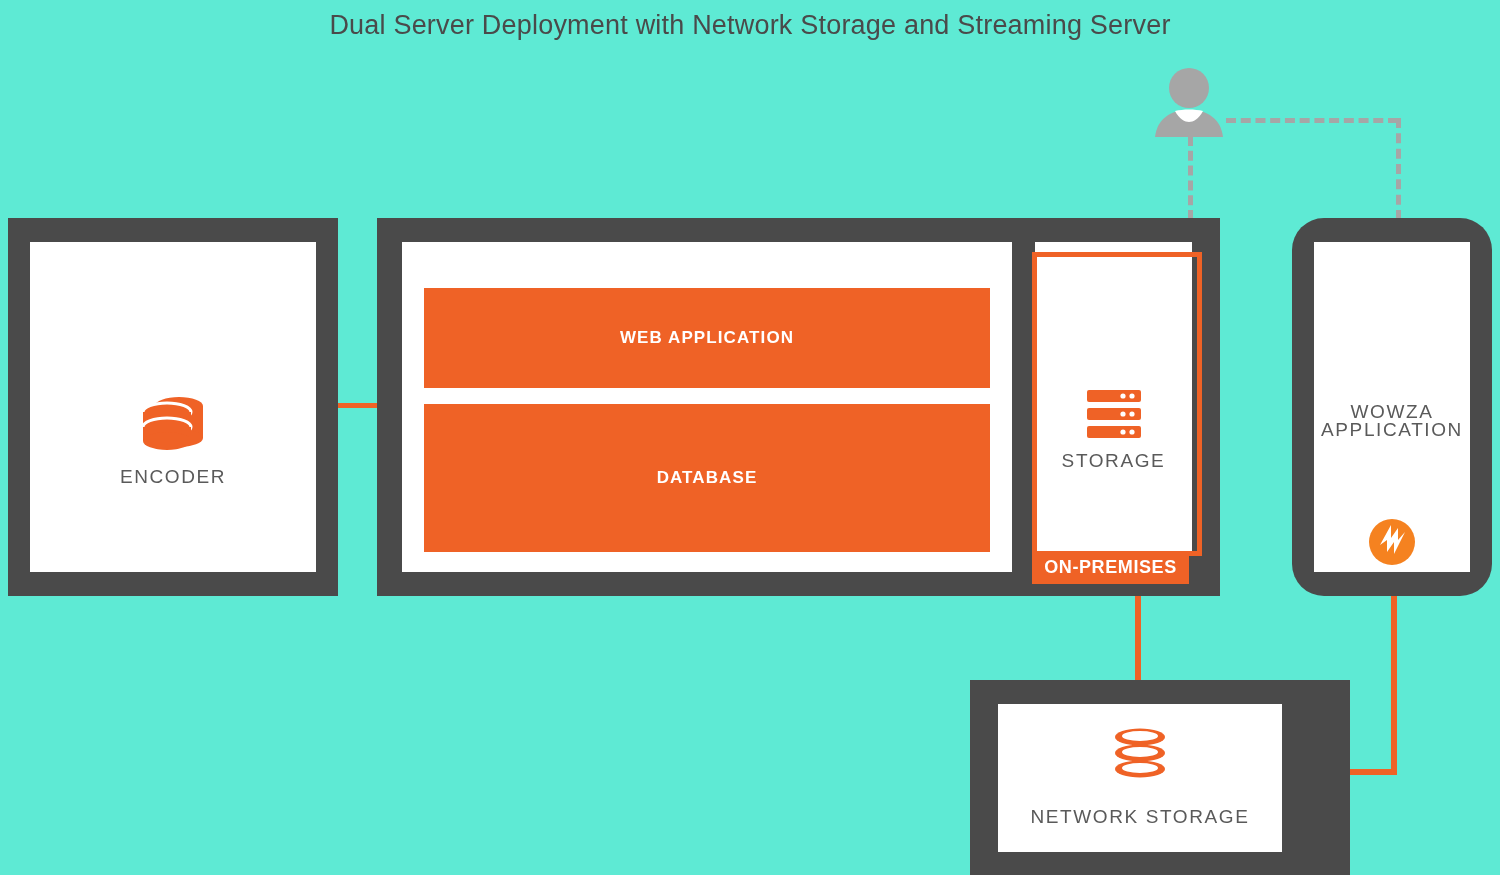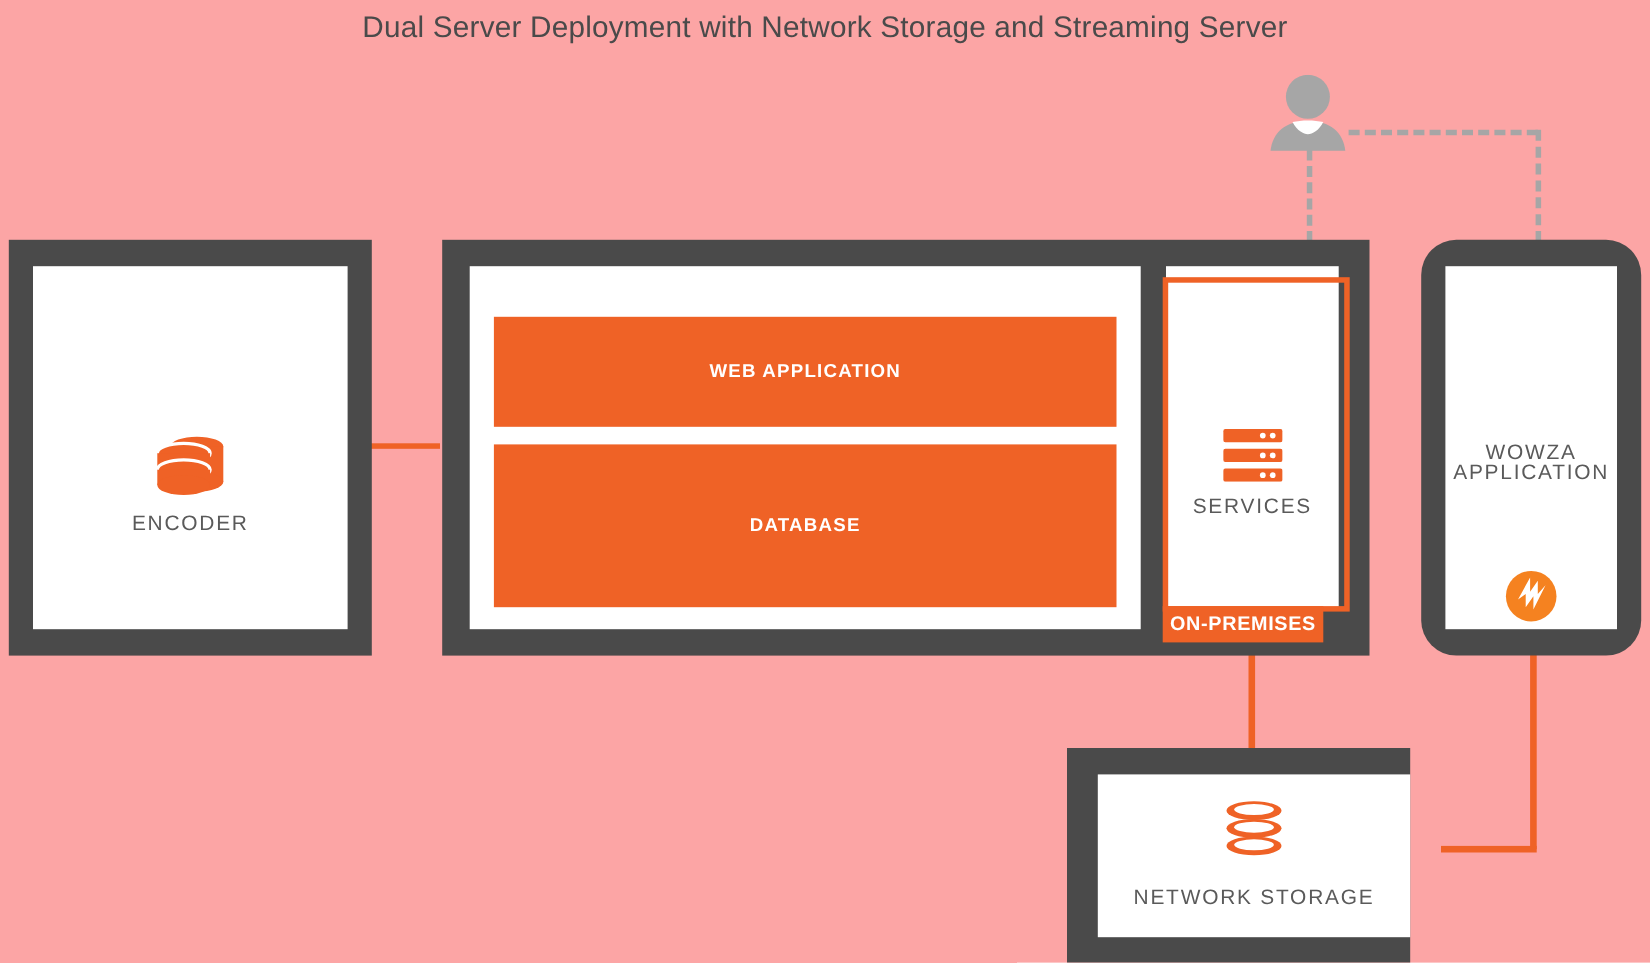--- a/index.html
+++ b/index.html
@@ -10,21 +10,21 @@
   body {
     width: 1500px;
     height: 875px;
     font-family: "Liberation Sans", sans-serif;
     overflow: hidden;
   }
   #stage {
     position: relative;
     width: 1500px;
     height: 875px;
-    background: #fca5a5;
+    background: #5eead4;
     text-decoration: underline;
   }
 
   
   .title {
     position: absolute;
     left: 0;
     top: 10px;
     width: 1500px;
     text-align: center;
@@ -160,21 +160,21 @@
           <ellipse cx="28" cy="35" rx="24" ry="9" fill="#ef6226" stroke="#ffffff" stroke-width="3"></ellipse>
           <rect x="4" y="35" width="48" height="14" fill="#ef6226"></rect>
           <ellipse cx="28" cy="49" rx="24" ry="9" fill="#ef6226"></ellipse>
         </svg>
       </div>
 
       <div class="node-label" style="top:222px;">ENCODER</div>
     </div>
   </div>
 
-  <div class="frame" style="left:402px; top:218px; width:843px; height:378px;">
+  <div class="frame" style="left:377px; top:218px; width:843px; height:378px;">
 
     <div class="inner" style="left:25px; top:24px; width:610px; height:330px;">
 
       <div class="appbar" style="left:22px; top:46px; width:566px; height:100px;">WEB APPLICATION</div>
 
       <div class="appbar services" style="left:22px; top:162px; width:566px; height:148px;">DATABASE</div>
     </div>
 
     <div class="inner" style="left:658px; top:24px; width:157px; height:310px;">
 
@@ -185,44 +185,44 @@
           <rect x="0" y="36" width="54" height="12" rx="2" fill="#ef6226"></rect>
           <circle cx="36" cy="6" r="2.6" fill="#ffffff"></circle>
           <circle cx="45" cy="6" r="2.6" fill="#ffffff"></circle>
           <circle cx="36" cy="24" r="2.6" fill="#ffffff"></circle>
           <circle cx="45" cy="24" r="2.6" fill="#ffffff"></circle>
           <circle cx="36" cy="42" r="2.6" fill="#ffffff"></circle>
           <circle cx="45" cy="42" r="2.6" fill="#ffffff"></circle>
         </svg>
       </div>
 
-      <div class="node-label" style="top:206px;">SERVICES</div>
+      <div class="node-label" style="top:206px;">STORAGE</div>
     </div>
 
     <div class="onprem-outline" style="left:655px; top:34px; width:170px; height:304px;"></div>
 
-    <div class="onprem-band" style="left:655px; top:333px; width:146px; height:33px;">ON-PREMISES</div>
+    <div class="onprem-band" style="left:655px; top:333px; width:157px; height:33px;">ON-PREMISES</div>
   </div>
 
   <div class="frame" style="left:1292px; top:218px; width:200px; height:378px;border-radius:32px;">
     <div class="inner" style="left:22px; top:24px; width:156px; height:330px;">
 
       <div class="node-label" style="top:157px;">WOWZA</div>
       <div class="node-label" style="top:175px;">APPLICATION</div>
 
       <div class="icon" style="left:50%; top:276px; margin-left:-24px; width:48px; height:48px;">
         <svg width="48" height="48" viewBox="0 0 48 48">
           <circle cx="24" cy="24" r="23" fill="#f58220"></circle>
           <path d="M12 27 L23 7 L23 20 L30 10 L30 22 L37 14 L26 36 L26 24 L19 34 L19 22 Z" fill="#ffffff"></path>
         </svg>
       </div>
     </div>
   </div>
 
-  <div class="frame" style="left:970px; top:680px; width:312px; height:195px;">
+  <div class="frame" style="left:970px; top:680px; width:380px; height:195px;">
     <div class="inner" style="left:28px; top:24px; width:284px; height:148px;">
 
       <div class="icon" style="left:50%; top:24px; margin-left:-27px; width:54px; height:52px;">
         <svg width="54" height="52" viewBox="0 0 54 52">
           <ellipse cx="27" cy="9" rx="25" ry="8.5" fill="#ef6226"></ellipse>
           <ellipse cx="27" cy="8" rx="18" ry="5" fill="#ffffff"></ellipse>
           <ellipse cx="27" cy="25" rx="25" ry="8.5" fill="#ef6226"></ellipse>
           <ellipse cx="27" cy="24" rx="18" ry="5" fill="#ffffff"></ellipse>
           <ellipse cx="27" cy="41" rx="25" ry="8.5" fill="#ef6226"></ellipse>
           <ellipse cx="27" cy="40" rx="18" ry="5" fill="#ffffff"></ellipse>

